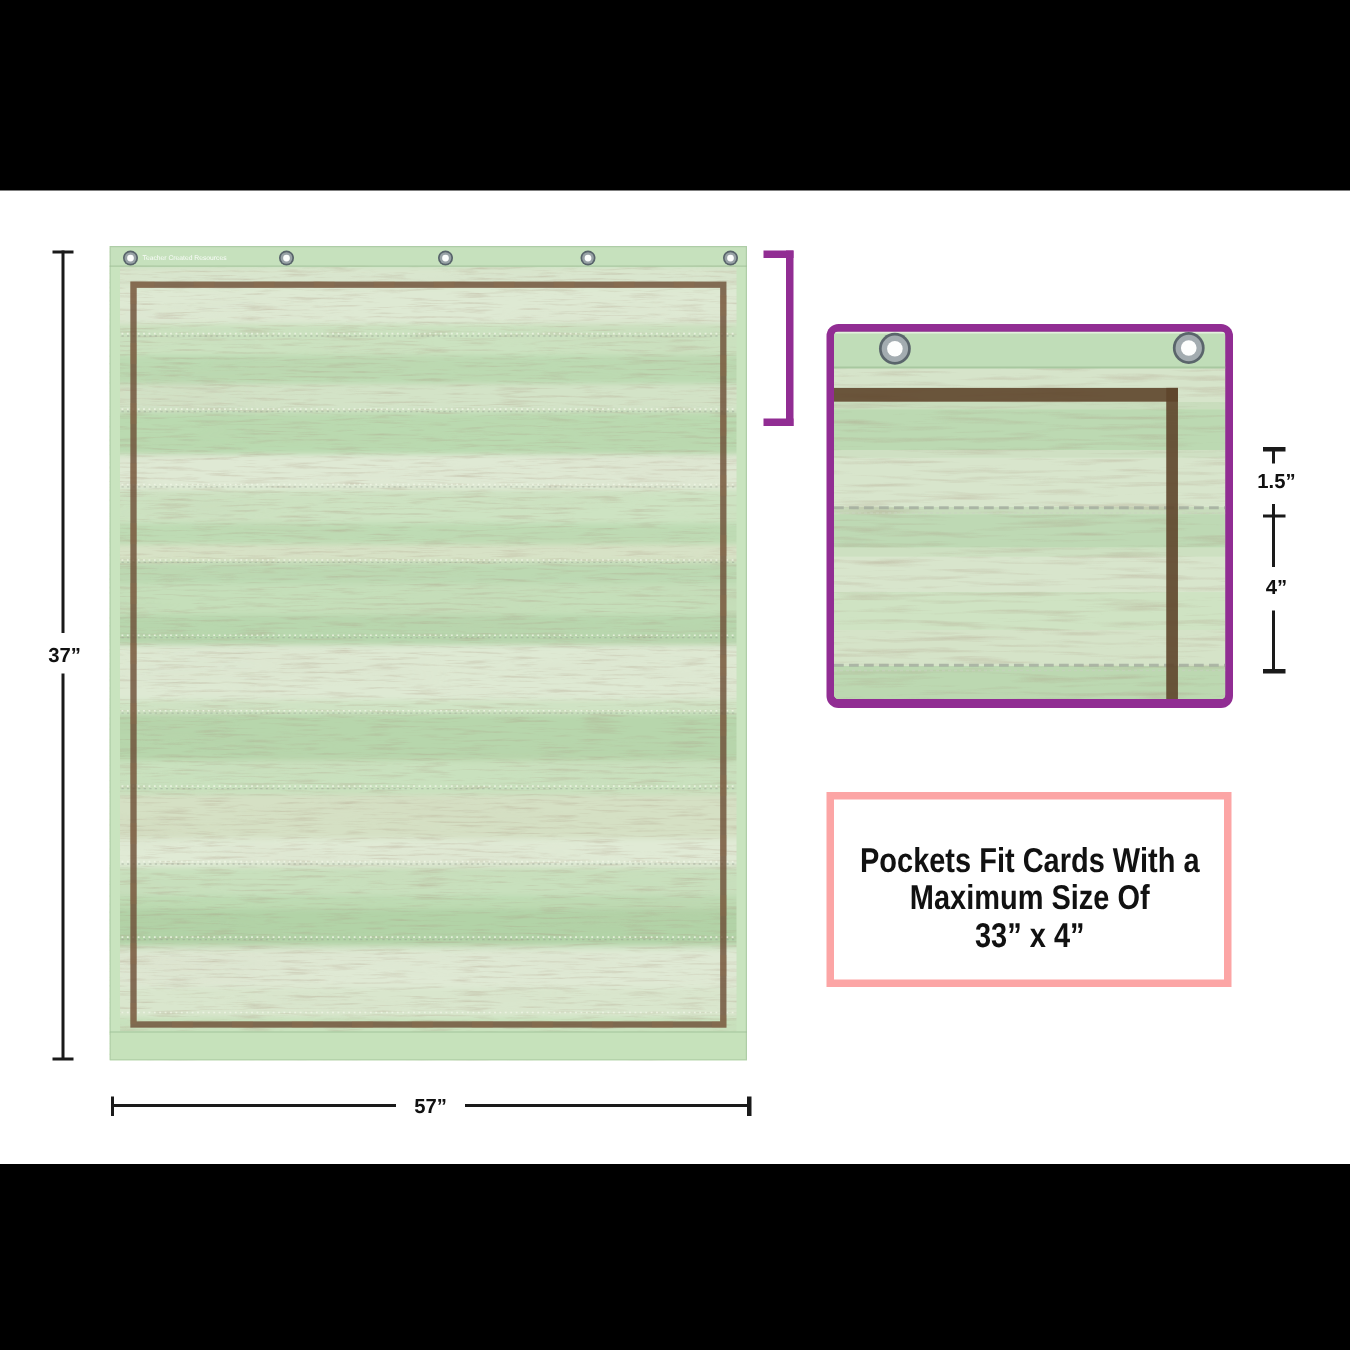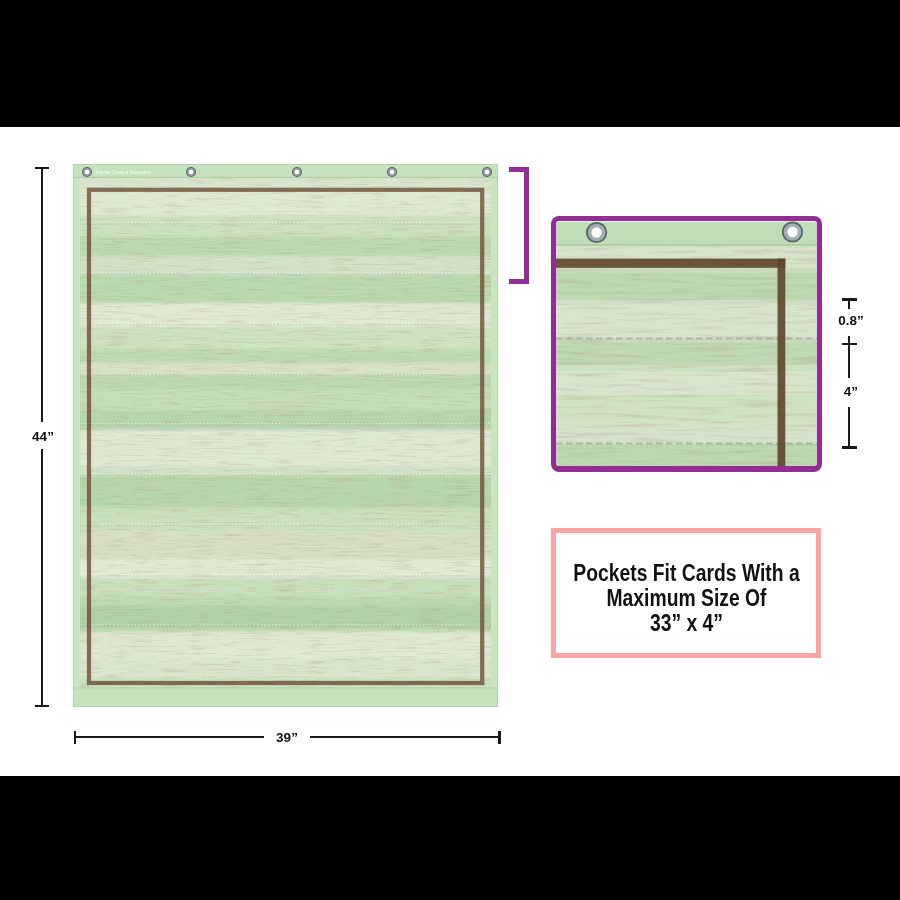--- a/index.html
+++ b/index.html
@@ -13,28 +13,28 @@
 
 <div class="abs" style="left:0;top:0;width:900px;height:127px;background:#000;"></div>
 
 <div class="abs" style="left:0;top:776px;width:900px;height:124px;background:#000;"></div>
 
 <div class="abs" style="left:35px;top:166.5px;width:14px;height:2.4px;background:#1a1a1a;"></div>
 <div class="abs" style="left:40.7px;top:167px;width:2.4px;height:255px;background:#1a1a1a;"></div>
 <div class="abs" style="left:40.7px;top:449px;width:2.4px;height:257px;background:#1a1a1a;"></div>
 <div class="abs" style="left:35px;top:704.8px;width:14px;height:2.4px;background:#1a1a1a;"></div>
 
-<div class="abs dimtxt" style="left:13px;top:429px;width:60px;text-align:center;font-size:13.5px;line-height:16px;">44”</div>
+<div class="abs dimtxt" style="left:13px;top:429px;width:60px;text-align:center;font-size:13.5px;line-height:16px;">37”</div>
 
 <div class="abs" style="left:74px;top:730.5px;width:2.4px;height:13px;background:#1a1a1a;"></div>
 <div class="abs" style="left:75px;top:735.8px;width:189px;height:2.4px;background:#1a1a1a;"></div>
 <div class="abs" style="left:310px;top:735.8px;width:189px;height:2.4px;background:#1a1a1a;"></div>
 <div class="abs" style="left:498.4px;top:730.5px;width:2.4px;height:13px;background:#1a1a1a;"></div>
 
-<div class="abs dimtxt" style="left:257px;top:730px;width:60px;text-align:center;font-size:13.5px;line-height:16px;">39”</div>
+<div class="abs dimtxt" style="left:257px;top:730px;width:60px;text-align:center;font-size:13.5px;line-height:16px;">57”</div>
 
 <div class="abs" style="left:73px;top:164px;width:425px;height:543px;">
 <svg width="425" height="543" viewBox="0 0 425 543" xmlns="http://www.w3.org/2000/svg">
   <defs>
     <filter id="grain" x="-5%" y="-5%" width="110%" height="110%">
       <feTurbulence type="fractalNoise" baseFrequency="0.035 0.55" numOctaves="4" seed="3"></feTurbulence>
       <feColorMatrix type="matrix" values="0 0 0 0 0.42  0 0 0 0 0.33  0 0 0 0 0.24  1.6 0.4 0 0 -1.0"></feColorMatrix>
     </filter>
     <filter id="soft" x="-2%" y="-2%" width="104%" height="104%">
       <feGaussianBlur stdDeviation="0 1.6"></feGaussianBlur>
@@ -214,21 +214,21 @@
     <circle r="10.6" fill="#5a656b"></circle>
           <circle r="8.8" fill="#a3acb0"></circle>
           <circle r="5.2" fill="#fdfefd"></circle>
   </g>
 </svg>
   </div>
 </div>
 
 <div class="abs" style="left:842px;top:298.3px;width:14.5px;height:2.4px;background:#1a1a1a;"></div>
 <div class="abs" style="left:848px;top:298.3px;width:2.4px;height:10.5px;background:#1a1a1a;"></div>
-<div class="abs dimtxt" style="left:826px;top:313px;width:50px;text-align:center;font-size:13.5px;">0.8”</div>
+<div class="abs dimtxt" style="left:826px;top:313px;width:50px;text-align:center;font-size:13.5px;">1.5”</div>
 
 <div class="abs" style="left:848px;top:336px;width:2.4px;height:42px;background:#1a1a1a;"></div>
 <div class="abs" style="left:842px;top:342.5px;width:14.5px;height:2.4px;background:#1a1a1a;"></div>
 
 <div class="abs dimtxt" style="left:826px;top:384px;width:50px;text-align:center;font-size:13.5px;">4”</div>
 <div class="abs" style="left:848px;top:406.5px;width:2.4px;height:41px;background:#1a1a1a;"></div>
 <div class="abs" style="left:842px;top:446.3px;width:14.5px;height:2.4px;background:#1a1a1a;"></div>
 
 <div class="abs" style="left:551px;top:527.5px;width:269.7px;height:130.7px;background:#ffffff;border:5px solid #fca5a5;box-sizing:border-box;">
   <div class="abs" style="left:-20px;top:28px;width:301px;text-align:center;font-weight:bold;font-size:23px;line-height:25px;color:#111;white-space:nowrap;transform:scaleX(0.84);">Pockets Fit Cards With a<br>Maximum Size Of<br>33” x 4”</div>

